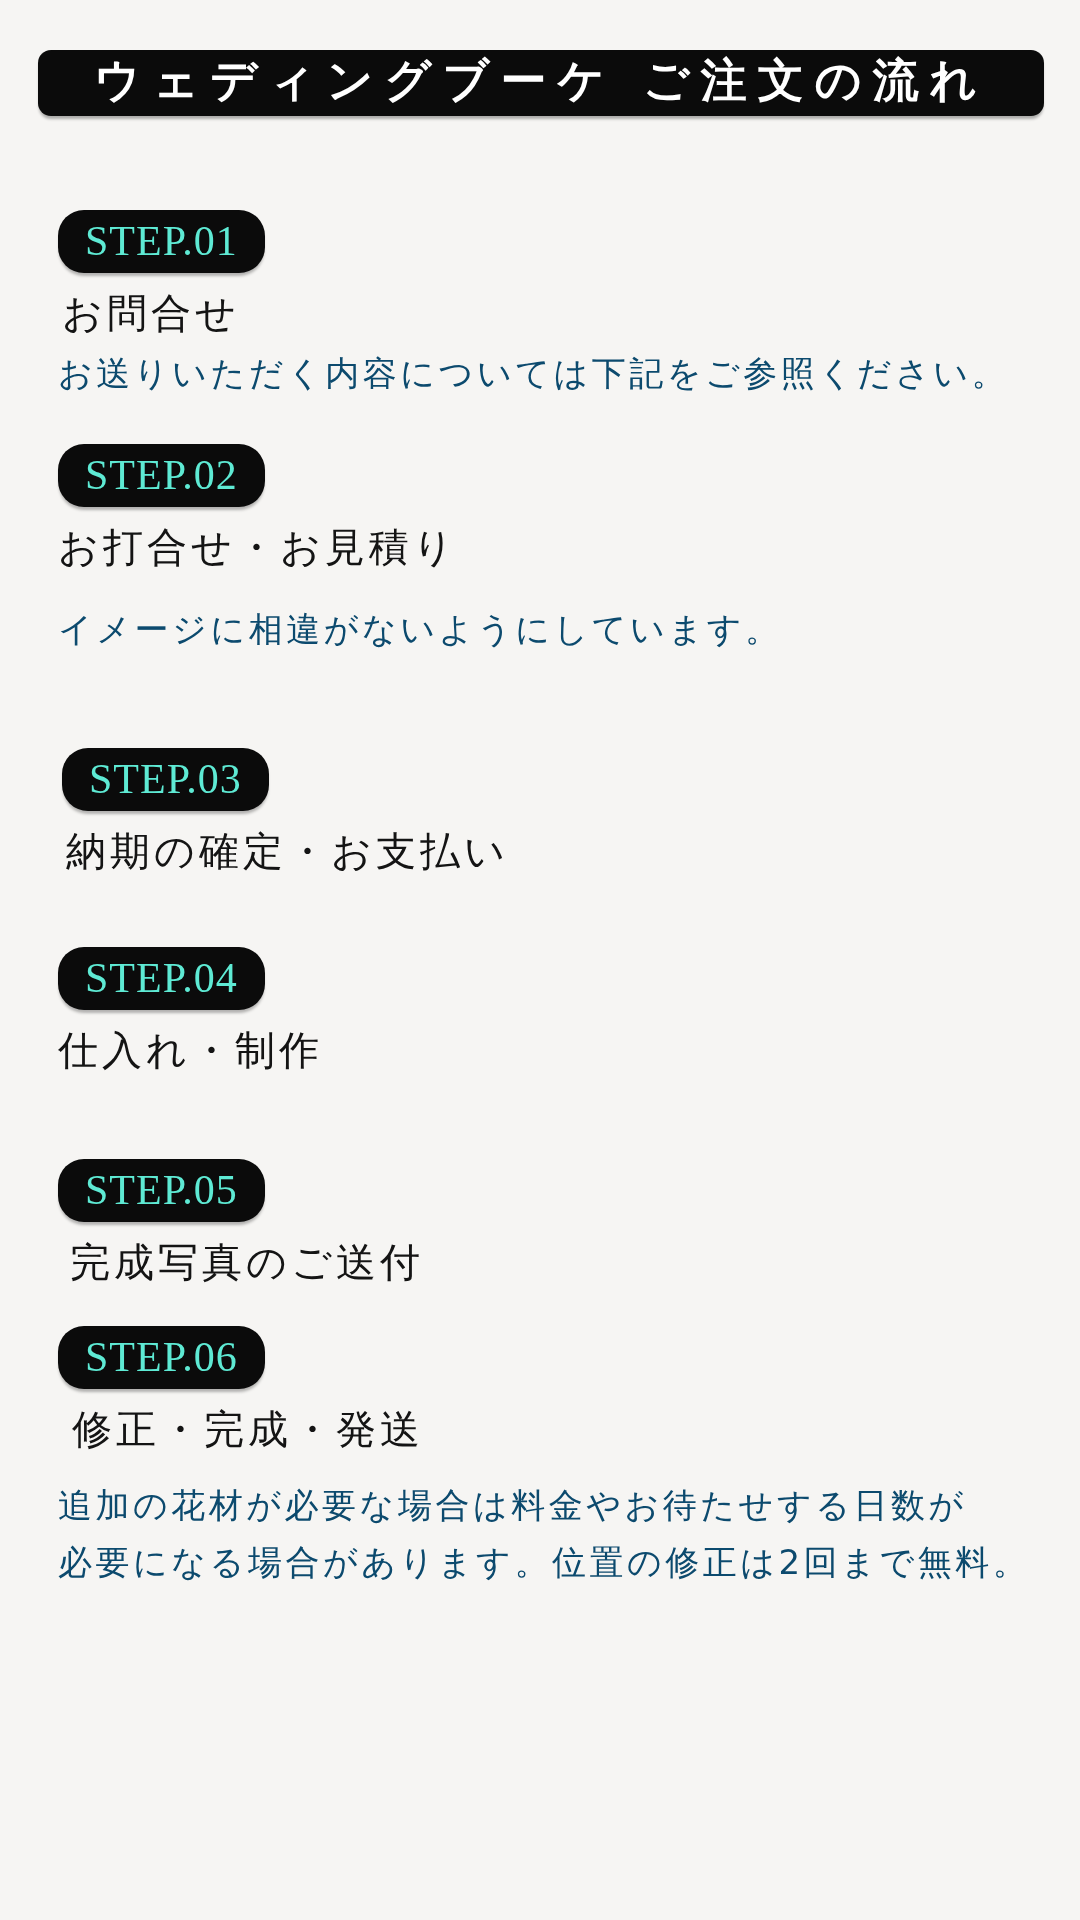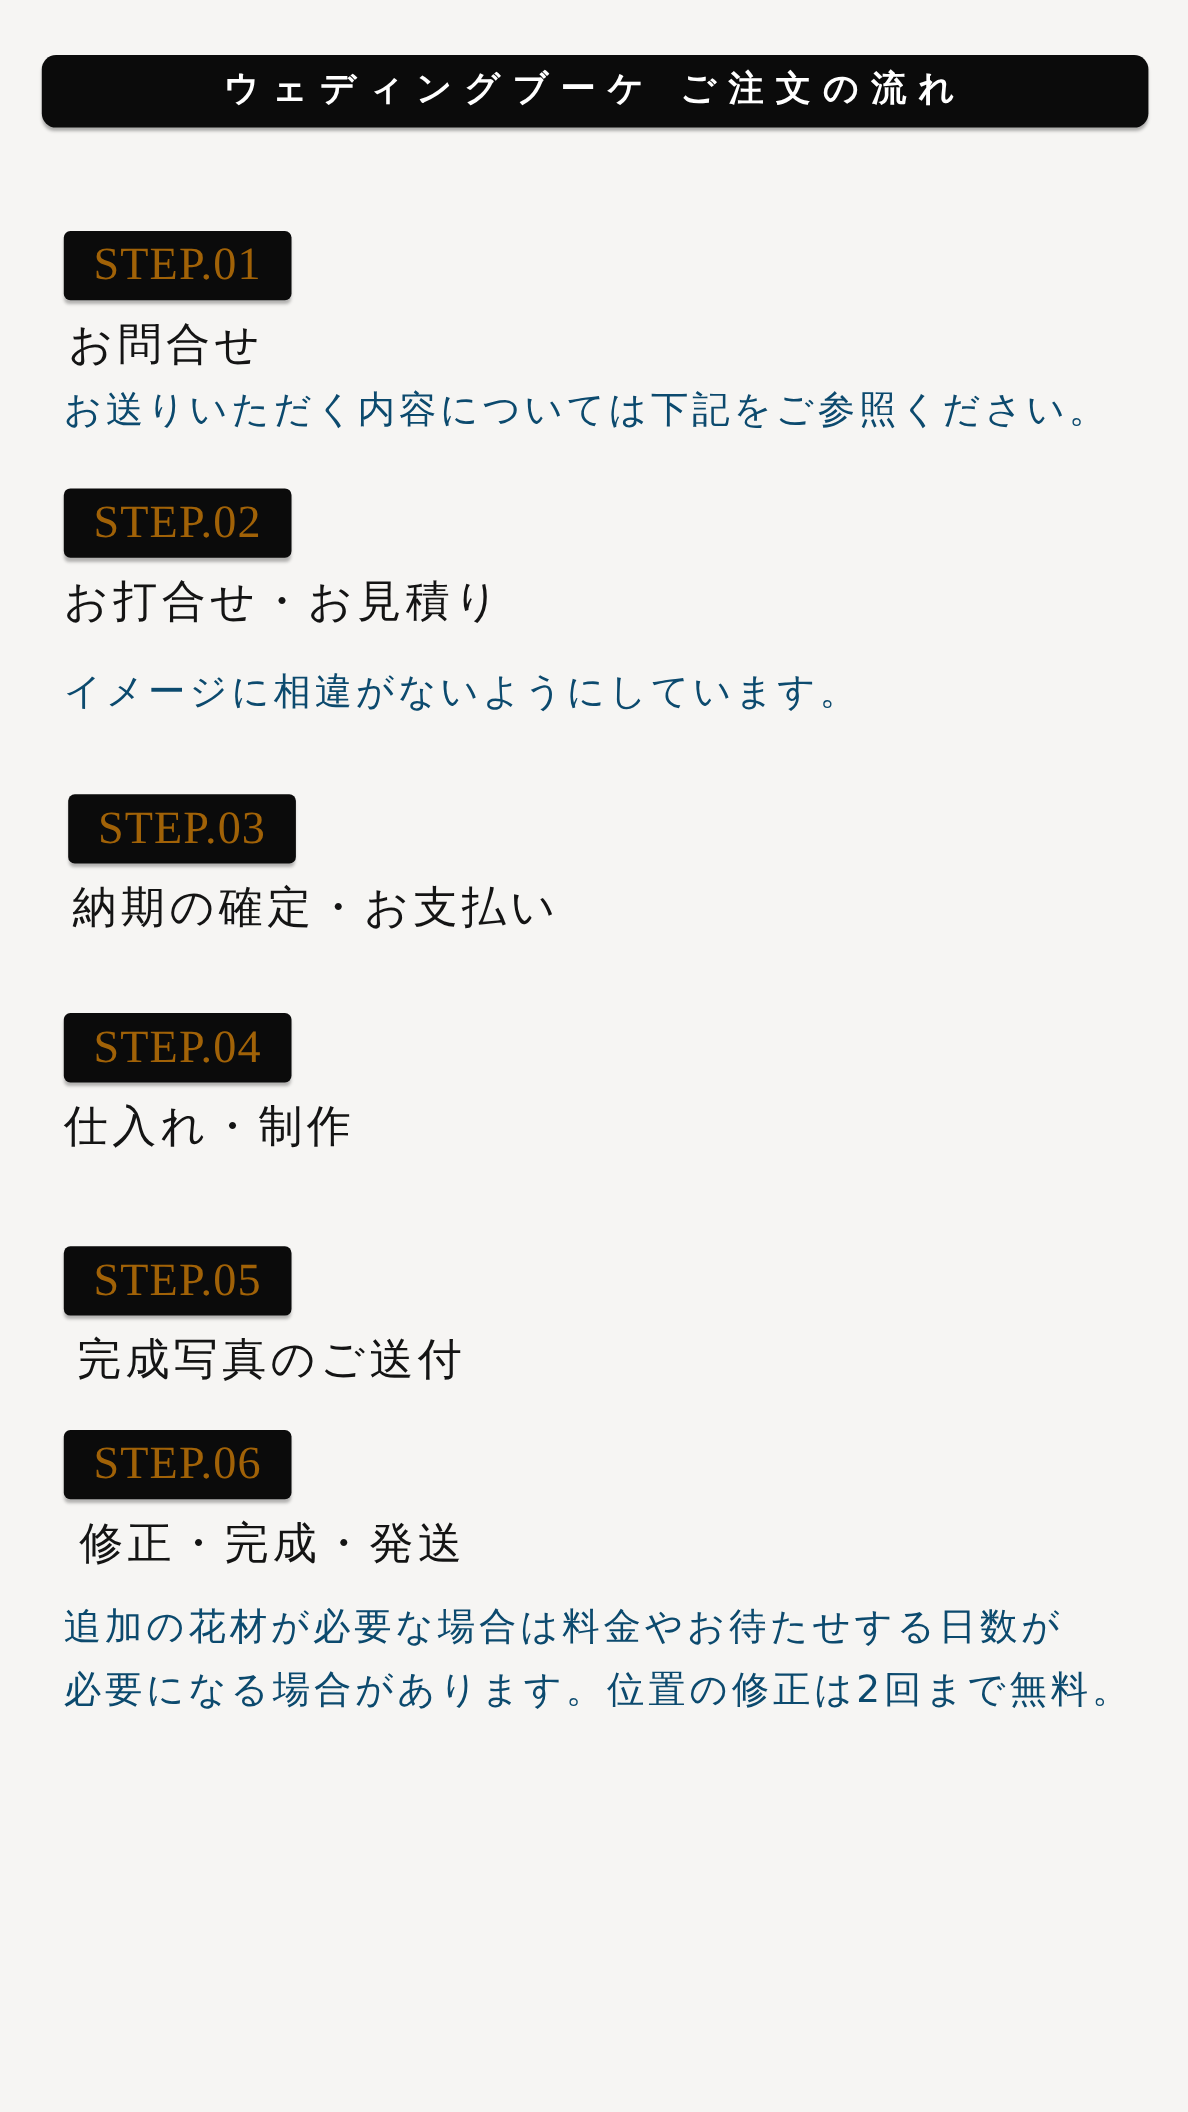--- a/index.html
+++ b/index.html
@@ -22,41 +22,41 @@
     height: 66px;
     background: #0b0b0b;
     border-radius: 13px;
     display: flex;
     align-items: center;
     justify-content: center;
     box-shadow: 0 4px 3px -1px rgba(0,0,0,0.30);
   }
   .header-banner .title {
     color: #ffffff;
-    font-size: 32px;
+    font-size: 46px;
     font-weight: bold;
     letter-spacing: 11px;
     white-space: nowrap;
     transform: translateY(-2px);
   }
 
   
   .step {
     padding-left: 58px;
     padding-right: 40px;
   }
   .step-badge {
     display: inline-block;
     background: #0b0b0b;
-    color: #a16207;
+    color: #5eead4;
     font-family: "Liberation Serif", "DejaVu Serif", serif;
     font-size: 42px;
     line-height: 1;
     padding: 10px 27px 11px 27px;
-    border-radius: 6px;
+    border-radius: 26px;
     letter-spacing: 1px;
     box-shadow: 0 4px 3px -1px rgba(0,0,0,0.28);
   }
   .step-title {
     font-size: 40px;
     line-height: 1.2;
     letter-spacing: 4px;
     color: #141414;
     margin-top: 16px;
     white-space: nowrap;
@@ -68,21 +68,21 @@
     letter-spacing: 3.5px;
     color: #0c4a6e;
   }
   .step-desc .desc-line {
     white-space: nowrap;
   }
 
   
   .step-1 { margin-top: 94px; }
   .step-2 { margin-top: 42px; }
-  .step-3 { margin-top: 64px; }
+  .step-3 { margin-top: 90px; }
   .step-4 { margin-top: 72px; }
   .step-5 { margin-top: 85px; }
   .step-6 { margin-top: 40px; }
 
   .step-2 .step-desc { margin-top: 30px; }
   .step-6 .step-desc { margin-top: 24px; }
 
   
   .step-3 { padding-left: 62px; }
   .step-5 { padding-left: 58px; }

